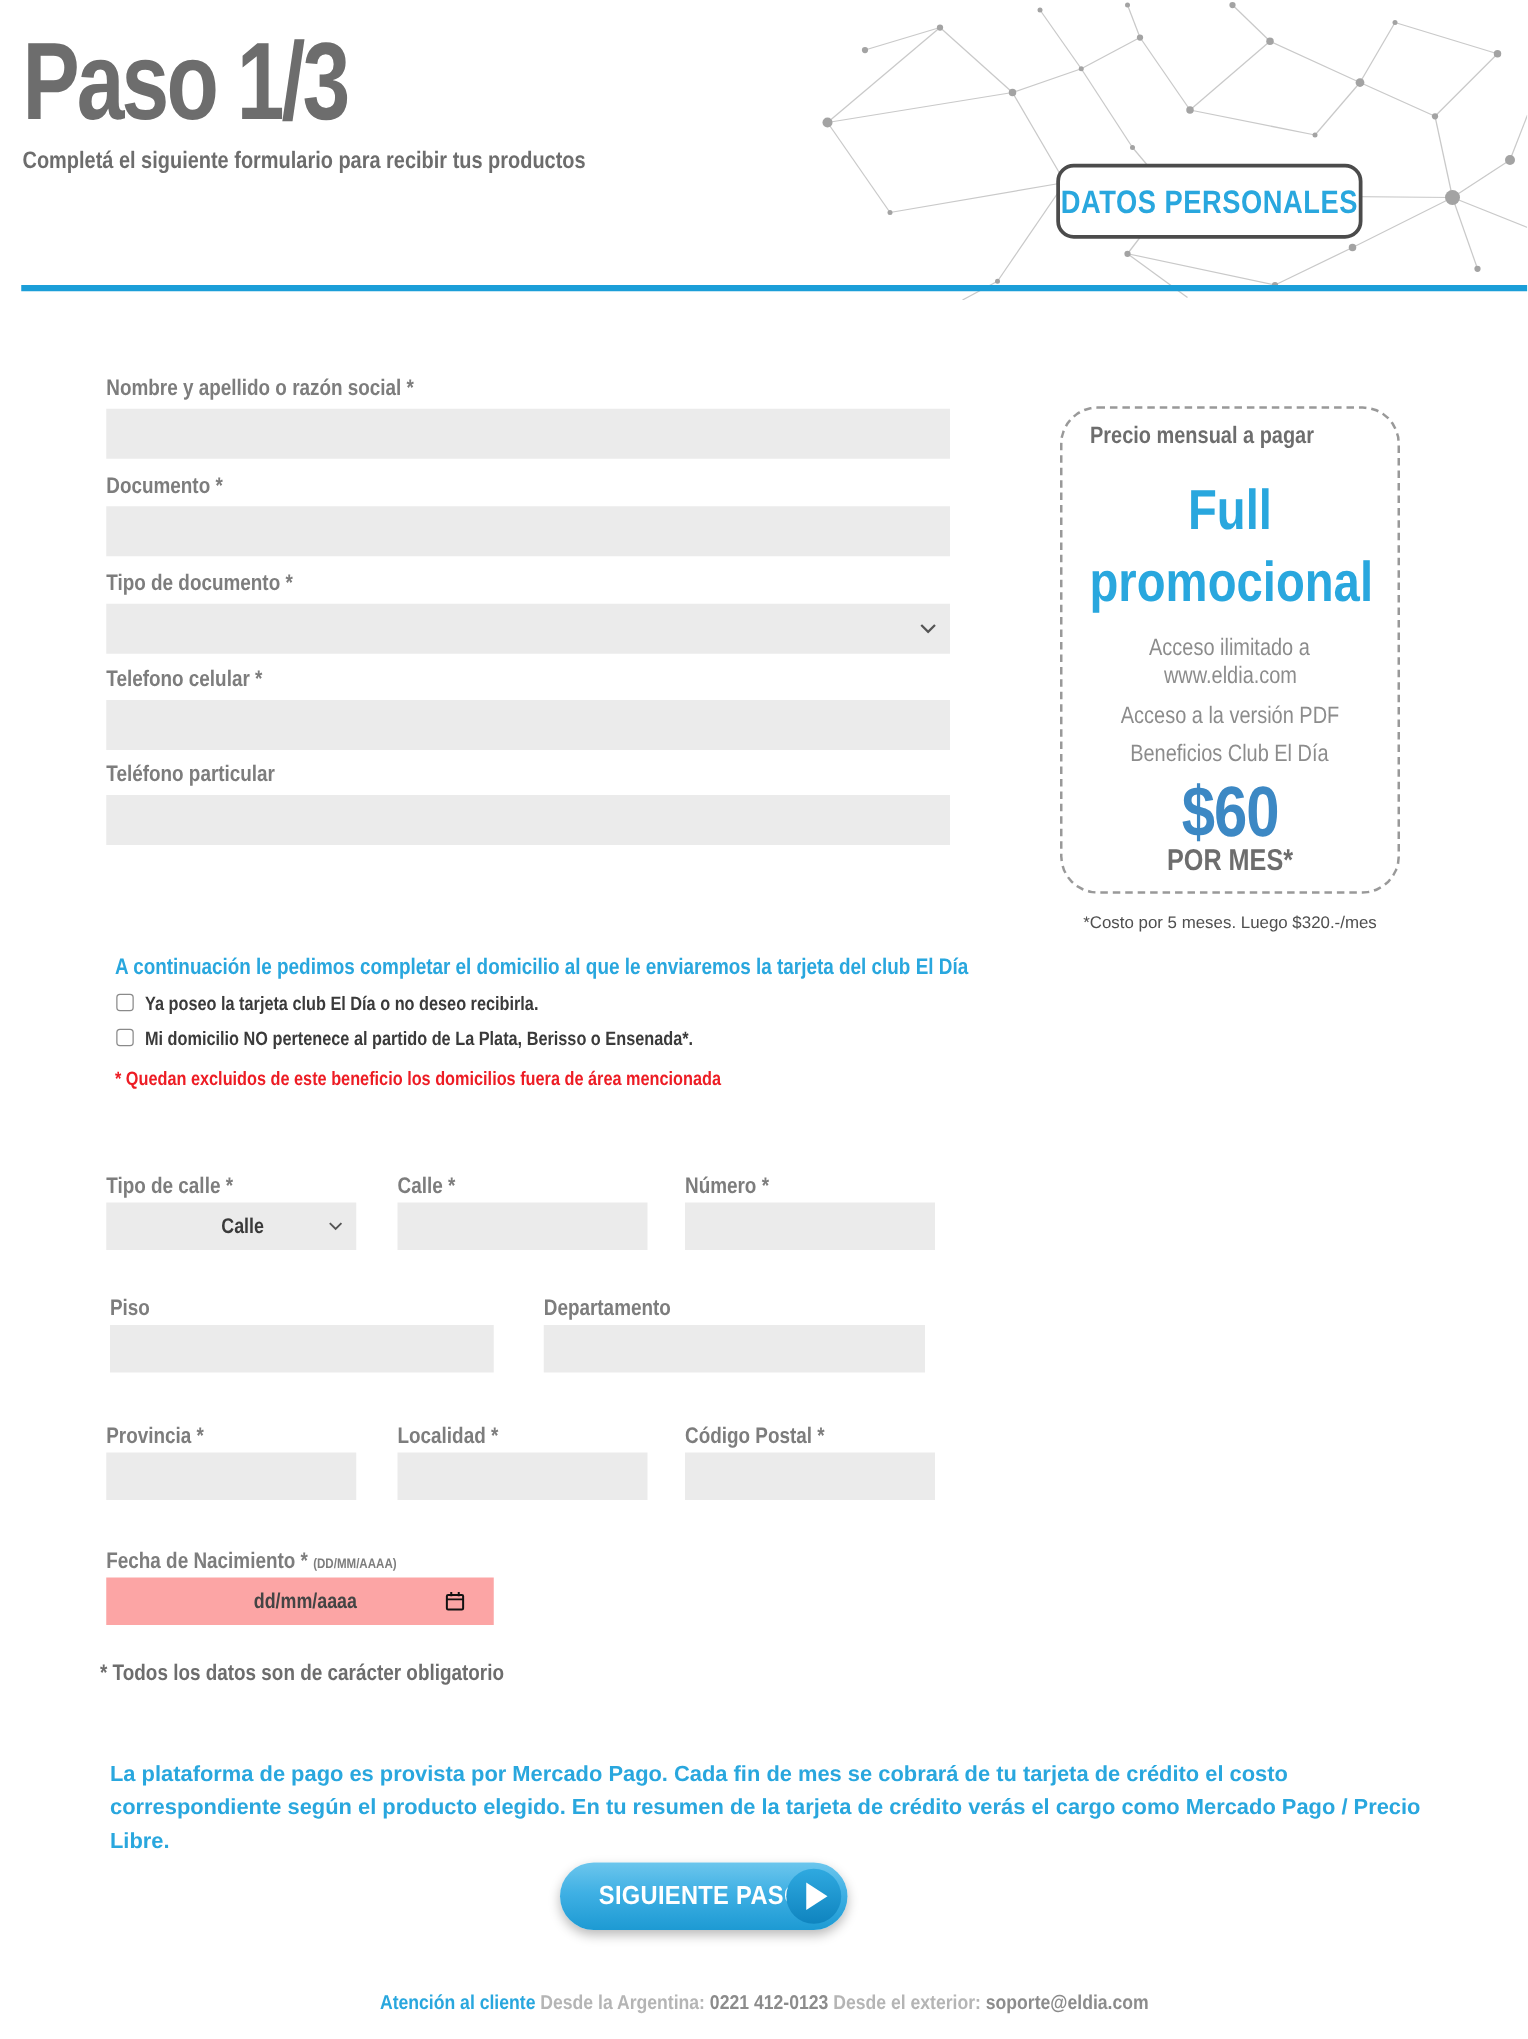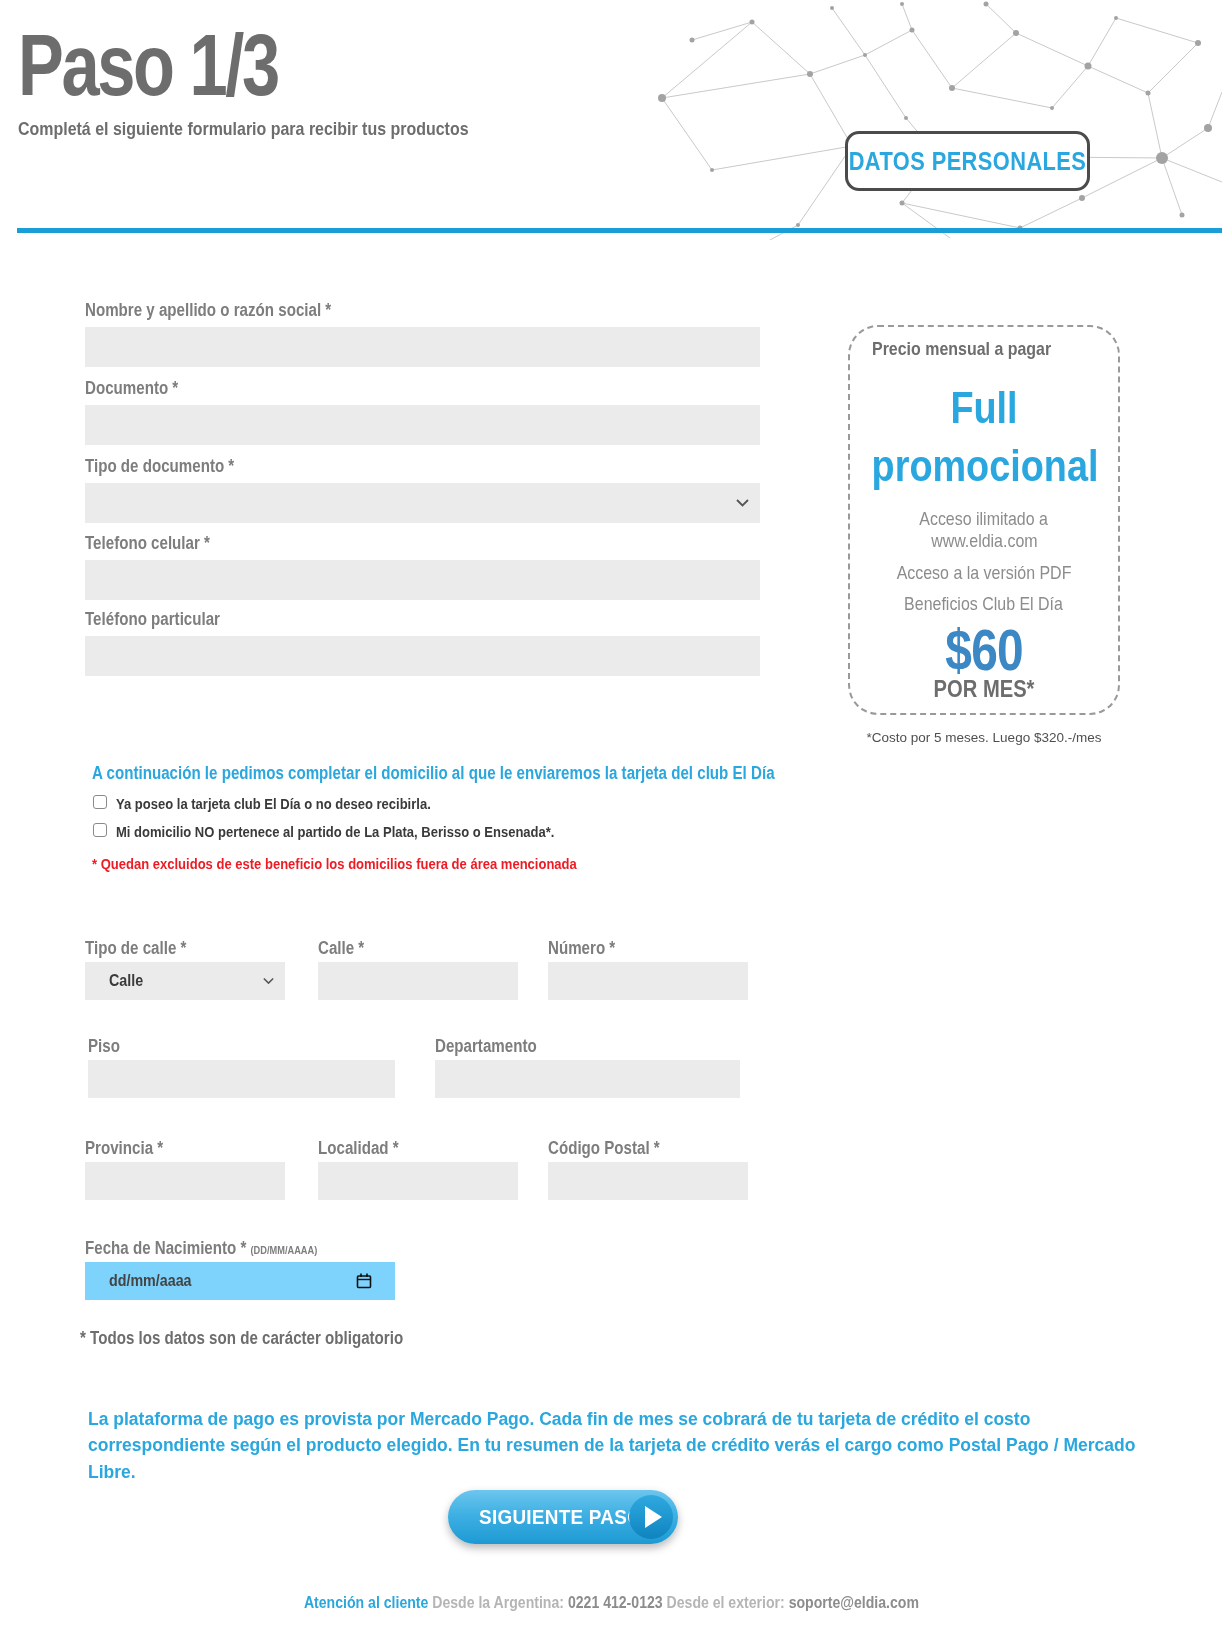--- a/index.html
+++ b/index.html
@@ -20,21 +20,21 @@
 
   .badge { left:845px; top:131px; width:245px; height:60px; background:#fff;
            border:3px solid #4b4b4b; border-radius:14px; display:flex; align-items:center; justify-content:center; }
   .badge span { font-size:26px; font-weight:bold; color:#29a7de; letter-spacing:.5px; }
 
   .blue-line { left:17px; top:228px; width:1205px; height:5px; background:#1b9ed8; }
 
   .label { position:absolute; font-size:18px; font-weight:bold; color:#7d7d7d; white-space:nowrap; }
   .label small { font-size:11px; font-weight:bold; }
 
-  .field { position:absolute; background:#ebebeb; border:none; height:40px; }
+  .field { position:absolute; background:#ebebeb; border:none; height:40px;justify-content:center; }
   input.field { padding:0 14px; font:16px "Liberation Sans", sans-serif; color:#333; outline:none; }
   .selbox { display:flex; align-items:center; padding-left:24px; color:#3a3a3a; font-size:17px; font-weight:bold; cursor:pointer; }
   .chev { position:absolute; right:11px; top:50%; transform:translateY(-50%); }
 
   .panel { left:848px; top:325px; width:272px; height:390px; border:2px dashed #999; border-radius:30px; background:#fff; }
   .panel .p-head { position:absolute; left:22px; top:11px; font-size:19px; font-weight:bold; color:#6d6d6d; }
   .p-center { position:absolute; left:0; width:100%; text-align:center; }
   .plan { font-size:45px; font-weight:bold; color:#29a7de; }
   .benefit { font-size:19px; color:#8c8c8c; }
   .price { font-size:57px; font-weight:bold; color:#3c88c4; letter-spacing:-1px; }
@@ -218,32 +218,32 @@
 
   <div class="label" style="left:318px; top:1138px;"><span class="cx">Localidad *</span></div>
   <input class="field" style="left: 318px; top: 1162px; width: 200px; height: 38px;" value="">
 
   <div class="label" style="left:548px; top:1138px;"><span class="cx">Código Postal *</span></div>
   <input class="field" style="left: 548px; top: 1162px; width: 200px; height: 38px;" value="">
 
   <div class="label" style="left:85px; top:1238px;">
     <span class="cx"><span>Fecha de Nacimiento *</span> <small>(DD/MM/AAAA)</small></span>
   </div>
-  <div class="field selbox" style="left:85px; top:1262px; width:310px; height:38px; background:#7dd3fc;">
+  <div class="field selbox" style="left:85px; top:1262px; width:310px; height:38px; background:#fca5a5;">
     <span class="cx" style="color:#444;">dd/mm/aaaa</span>
     <svg class="chev" style="right:22px;" width="18" height="18" viewBox="0 0 18 18">
       <rect x="2.5" y="4" width="13" height="11.5" rx="1" fill="none" stroke="#111" stroke-width="1.6"></rect>
       <line x1="6" y1="1.5" x2="6" y2="5" stroke="#111" stroke-width="1.6"></line>
       <line x1="12" y1="1.5" x2="12" y2="5" stroke="#111" stroke-width="1.6"></line>
       <line x1="2.5" y1="7.5" x2="15.5" y2="7.5" stroke="#111" stroke-width="1.4"></line>
     </svg>
   </div>
 
   <div class="abs req-note"><span class="cx">* Todos los datos son de carácter obligatorio</span></div>
-  <div class="abs pay-note">La plataforma de pago es provista por Mercado Pago. Cada fin de mes se cobrará de tu tarjeta de crédito el costo correspondiente según el producto elegido. En tu resumen de la tarjeta de crédito verás el cargo como Postal Pago / Mercado Libre.</div>
+  <div class="abs pay-note">La plataforma de pago es provista por Mercado Pago. Cada fin de mes se cobrará de tu tarjeta de crédito el costo correspondiente según el producto elegido. En tu resumen de la tarjeta de crédito verás el cargo como Mercado Pago / Precio Libre.</div>
 
   <button class="abs cta">
     <span class="cta-label">
         <span class="cxc" style="transform:scaleX(.9)">SIGUIENTE PASO</span>
       </span>
     <span class="cta-circle">
         <span class="cta-tri"></span>
       </span>
   </button>
 

